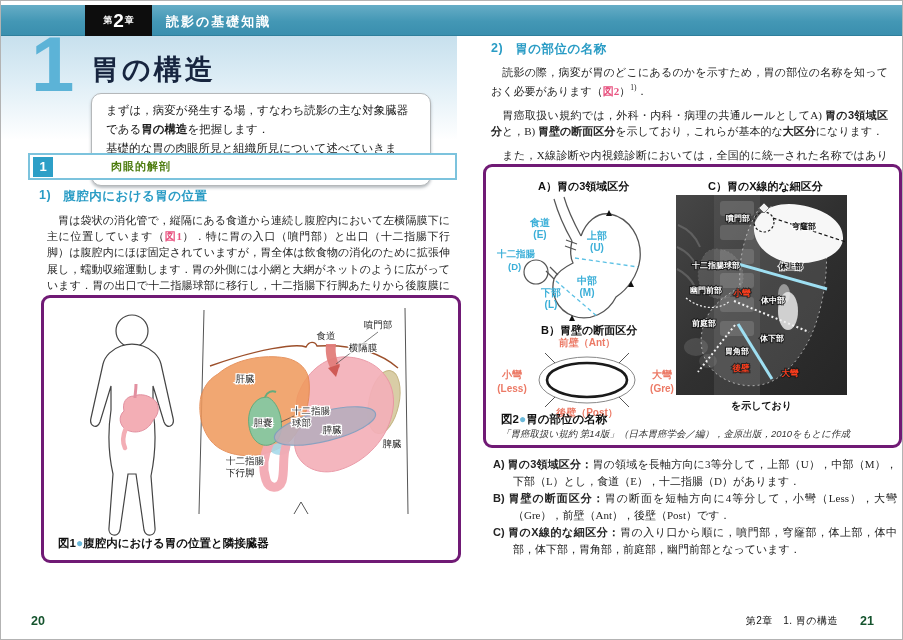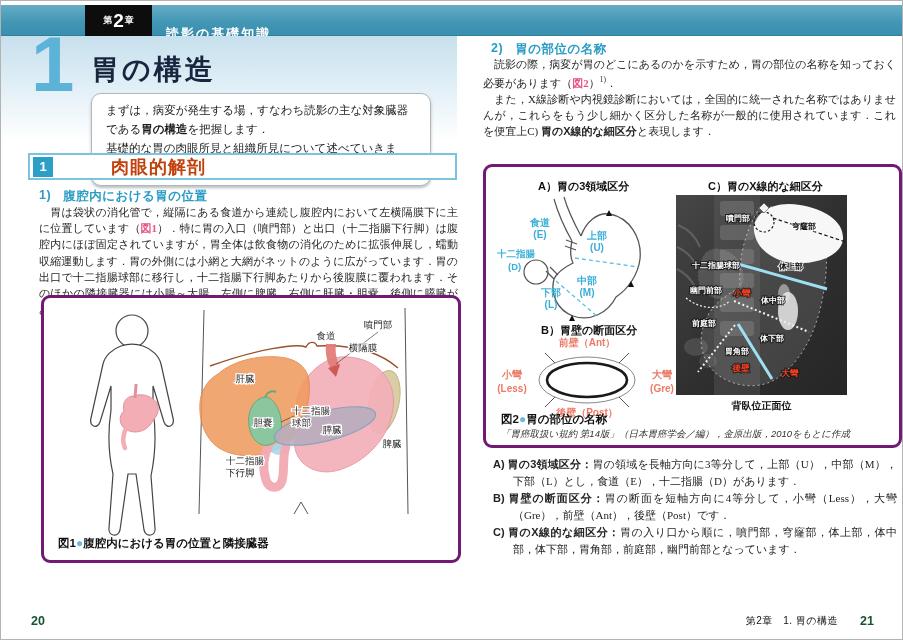--- a/index.html
+++ b/index.html
@@ -11,40 +11,40 @@
   .serif{font-family:"Liberation Serif","DejaVu Serif",serif;}
   .abs{position:absolute;}
   
   .header-bar{position:absolute;top:4px;left:0;right:0;height:30px;
     background:linear-gradient(180deg,#66adc6 0%,#4397b5 55%,#3a8fae 100%);
     border-bottom:1px solid #2f7f9c;}
   .chapter-box{position:absolute;top:4px;left:84px;width:67px;height:31px;
     background:#0d0d0d;color:#fff;display:flex;align-items:center;justify-content:center;gap:1px;}
   .chapter-box .sm{font-size:9px;font-weight:bold;}
   .chapter-box .lg{font-size:19px;font-weight:bold;line-height:1;}
-  .bar-title{position:absolute;top:12px;left:165px;font-size:13px;font-weight:bold;color:#fff;letter-spacing:2px;margin-top:12px;}
+  .bar-title{position:absolute;top:12px;left:165px;font-size:13px;font-weight:bold;color:#fff;letter-spacing:2px;}
   
   .hero{position:absolute;top:35px;left:0;width:456px;height:104px;
     background:linear-gradient(180deg,#c7e0ed 0%,#dfeef6 45%,#ffffff 100%);}
   .big-num{position:absolute;top:24px;left:30px;font-size:78px;font-weight:bold;color:#5cb3d7;line-height:1;}
   .page-title{position:absolute;top:50px;left:90px;font-size:28px;font-weight:bold;color:#17253f;letter-spacing:3px;}
   .intro-box{position:absolute;top:92px;left:90px;width:340px;box-sizing:border-box;
     background:#fff;border:1px solid #b5b8ba;border-radius:10px;
     box-shadow:0 2px 3px rgba(100,110,120,.45);
     padding:7px 14px 8px;font-size:11.5px;line-height:19px;color:#1b1b1b;}
   .intro-box b{font-weight:bold;}
   
   .section-box{position:absolute;top:152px;left:27px;width:429px;height:27px;box-sizing:border-box;
     border:2px solid #7cc3dd;background:#fff;display:flex;align-items:center;gap:10px;padding-left:3px;}
   .sec-num{width:20px;height:20px;background:#2d9fc7;color:#fff;font-size:13px;font-weight:bold;
     display:grid;place-items:center;}
-  .sec-title{font-size:18px;font-weight:bold;color:#c2410c;letter-spacing:1px;padding-left:48px;}
+  .sec-title{font-size:11px;font-weight:bold;color:#4d7c0f;letter-spacing:1px;padding-left:48px;}
   .subhead{font-size:12.5px;font-weight:bold;color:#2a9cc5;display:flex;gap:12px;letter-spacing:.5px;}
   .bodytext{font-size:11px;line-height:16.2px;text-align:justify;color:#242424;}
-  .bodytext p{margin:0;}
+  .bodytext p{margin:8px;}
   .figref{color:#e85380;font-weight:bold;}
   .bodytext sup{font-size:7.5px;}
   .bold-sans{font-family:"Liberation Sans","DejaVu Sans",sans-serif;font-weight:bold;}
   
   .figbox{position:absolute;border:3px solid #701a75;border-radius:9px;background:#fff;}
   .figcaption{font-size:11.5px;font-weight:bold;color:#111;}
   .figcaption .dot{color:#6cb9da;font-size:12px;}
   .figsource{font-size:9.5px;color:#333;font-style:italic;}
   .fig-subtitle{font-size:11px;font-weight:bold;color:#111;position:absolute;}
   .xray-pos{position:absolute;font-size:10px;font-weight:bold;color:#111;text-align:center;}
@@ -159,20 +159,21 @@
     </div>
   </div>
 
   <div class="abs subhead" style="top:40px;left:490px;">
     <span>2)</span>
     <span>胃の部位の名称</span>
   </div>
 
   <div class="abs bodytext serif" style="top:55px;left:482px;width:413px;">
     <p><span>　読影の際，病変が胃のどこにあるのかを示すため，胃の部位の名称を知っておく必要があります（</span><span class="figref">図2</span><span>）</span><sup>1)</sup><span>．</span></p>
+    <p><span>　胃癌取扱い規約では，外科・内科・病理の共通ルールとしてA) </span><span class="bold-sans">胃の3領域区分</span><span>と，B) </span><span class="bold-sans">胃壁の断面区分</span><span>を示しており，これらが基本的な</span><span class="bold-sans">大区分</span><span>になります．</span></p>
     <p><span>　また，X線診断や内視鏡診断においては，全国的に統一された名称ではありませんが，これらをもう少し細かく区分した名称が一般的に使用されています．これを便宜上C) </span><span class="bold-sans">胃のX線的な細区分</span><span>と表現します．</span></p>
   </div>
 
   <div class="figbox" style="top:163px;left:482px;width:413px;height:278px;">
     <div class="fig-subtitle" style="top:12px;left:52px;">A）胃の3領域区分</div>
     <div class="fig-subtitle" style="top:12px;left:222px;">C）胃のX線的な細区分</div>
 
     <svg width="170" height="132" viewBox="0 0 170 132" style="position:absolute;top:26px;left:8px;">
       <path d="M60,6 C64,20 70,34 78,48" stroke="#555" stroke-width="1.2" fill="none"></path>
       <path d="M70,4 C74,18 80,30 87,43" stroke="#555" stroke-width="1.2" fill="none"></path>
@@ -238,21 +239,21 @@
       <text class="xb" x="115" y="74">体上部</text>
       <text class="xw" x="30" y="98">幽門前部</text>
       <text class="xr" x="66" y="101">小彎</text>
       <text class="xw" x="97" y="108">体中部</text>
       <text class="xw" x="28" y="131">前庭部</text>
       <text class="xw" x="96" y="146">体下部</text>
       <text class="xw" x="61" y="159">胃角部</text>
       <text class="xr" x="65" y="176">後壁</text>
       <text class="xr" x="114" y="181">大彎</text>
     </svg>
-    <div class="xray-pos" style="top:232px;left:190px;width:171px;">背臥位正面位</div>
+    <div class="xray-pos" style="top:232px;left:190px;width:171px;">を示しており</div>
 
     <div class="fig-subtitle" style="top:156px;left:55px;">B）胃壁の断面区分</div>
 
     <svg width="190" height="84" viewBox="0 0 190 84" style="position:absolute;top:168px;left:6px;">
       <text class="lblB" x="95" y="11">前壁（Ant）</text>
       <ellipse cx="95" cy="45" rx="48" ry="23" fill="none" stroke="#888" stroke-width="1"></ellipse>
       <ellipse cx="95" cy="45" rx="40" ry="17" fill="none" stroke="#1a1a1a" stroke-width="2.6"></ellipse>
       <path d="M63,28 L53,18 M127,28 L137,18 M63,62 L53,72 M127,62 L137,72" stroke="#555" stroke-width="1"></path>
       <text class="lblB" x="20" y="43">小彎</text>
       <text class="lblB" x="20" y="57">(Less)</text>

